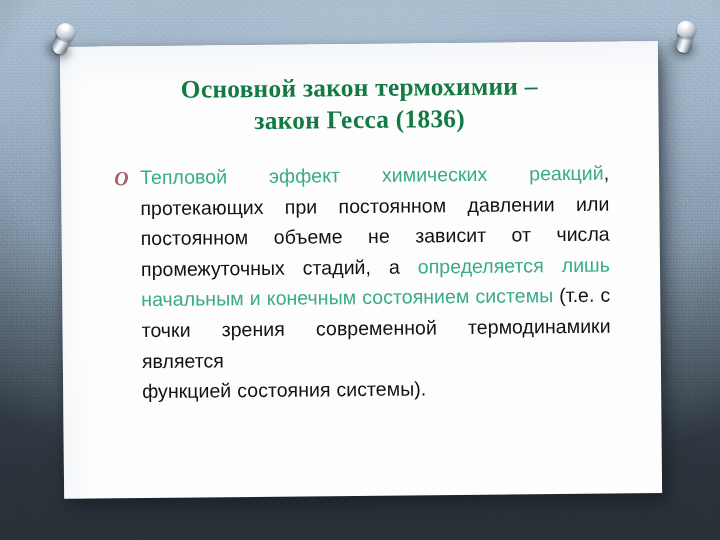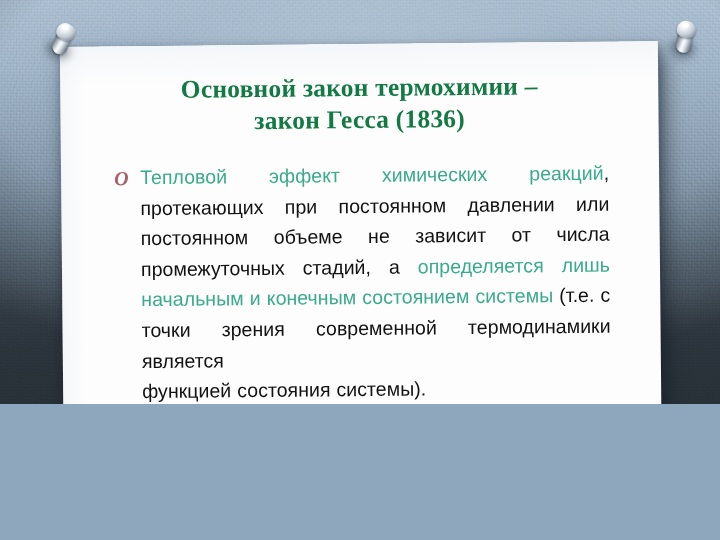--- a/index.html
+++ b/index.html
@@ -12,21 +12,21 @@
     height: 540px;
     overflow: hidden;
     font-family: "Liberation Sans", sans-serif;
     background: #8fa7bd;
   }
 
   
   .slide {
     position: relative;
     width: 720px;
-    height: 404px;
+    height: 540px;
     overflow: hidden;
     text-decoration: underline;
   }
 
   
   .bg-base {
     position: absolute;
     inset: 0;
     background:
       linear-gradient(to bottom,

